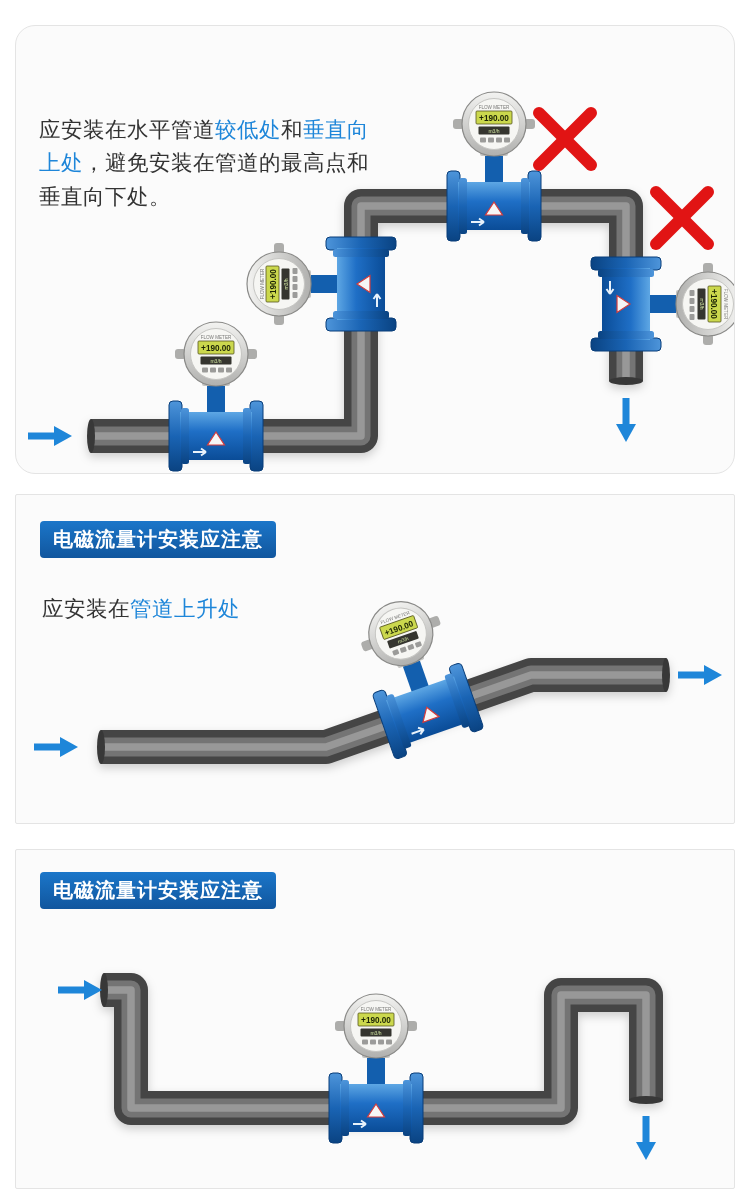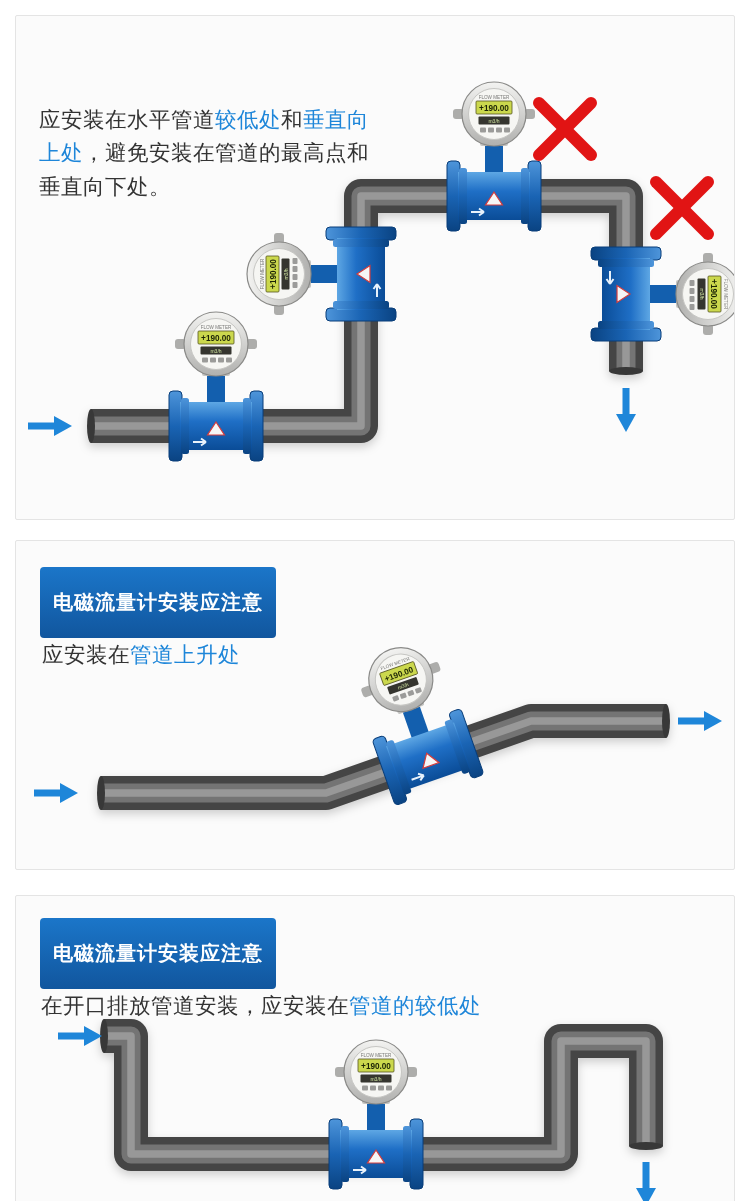--- a/index.html
+++ b/index.html
@@ -5,39 +5,39 @@
   html,body{margin:0;padding:0;}
   body{
     width:750px;height:1201px;overflow:hidden;background:#ffffff;
     font-family:"Liberation Sans","DejaVu Sans",sans-serif;
   }
   .panel{
     position:relative;box-sizing:border-box;
     width:720px;margin-left:15px;
     background:#fbfbfb;border:1px solid #e4e4e4;border-radius:2px;
   }
-  .panel1{margin-top:15px;height:505px;}
+  .panel1{margin-top:25px;height:449px;border-radius:20px;}
   .panel2{margin-top:20px;height:330px;}
   .panel3{margin-top:25px;height:340px;}
   .diagram{position:absolute;left:0;top:0;width:718px;}
   .caption{
     position:absolute;z-index:2;
     font-size:21.5px;line-height:33.5px;color:#333;
     letter-spacing:0.5px;
   }
   .caption .blue{color:#1e86d9;}
   .cap1{left:23px;top:66px;width:330px;}
   .cap2{left:26px;top:76px;white-space:nowrap;}
   .cap3{left:25px;top:72px;white-space:nowrap;}
   .badge{
     position:absolute;z-index:2;left:24px;
     display:inline-block;
     background:linear-gradient(180deg,#1b76c9,#11569e);
     color:#fff;font-size:20px;font-weight:bold;letter-spacing:1px;
-    padding:22px 13px;border-radius:4px;
+    padding:5px 13px;border-radius:4px;
   }
   .badge2{top:26px;}
   .badge3{top:22px;}
 </style>
 </head>
 <body>
 
 <svg width="0" height="0" style="position:absolute" aria-hidden="true">
   <defs>
     <linearGradient id="gBody" x1="0" y1="0" x2="0" y2="1">
@@ -132,21 +132,20 @@
 
     <use href="#meter" transform="translate(412,216) rotate(-19.35)"></use>
 
     <use href="#arrowR" transform="translate(18,252)"></use>
     <use href="#arrowR" transform="translate(662,180)"></use>
   </svg>
 </div>
 
 <div class="panel panel3">
   <div class="badge badge3">电磁流量计安装应注意</div>
-  <p class="caption cap3"><span>在开口排放管道安装，应安装在</span><span class="blue">管道的较低处</span></p>
 
   <svg class="diagram" width="718" height="338" viewBox="0 0 718 338">
     <g style="filter:drop-shadow(0 4px 5px rgba(0,0,0,0.18))">
       <path d="M 88 140 H 115 V 258 H 545 V 145 H 630 V 250" fill="none" stroke="#454545" stroke-width="34" stroke-linejoin="round"></path>
       <path d="M 88 140 H 115 V 258 H 545 V 145 H 630 V 250" fill="none" stroke="#747474" stroke-width="19" stroke-linejoin="round"></path>
       <path d="M 88 140 H 115 V 258 H 545 V 145 H 630 V 250" fill="none" stroke="#989898" stroke-width="7.5" stroke-linejoin="round"></path>
       <ellipse cx="88" cy="140" rx="4" ry="17" fill="#383838"></ellipse>
       <ellipse cx="630" cy="250" rx="17" ry="4" fill="#383838"></ellipse>
     </g>
 

